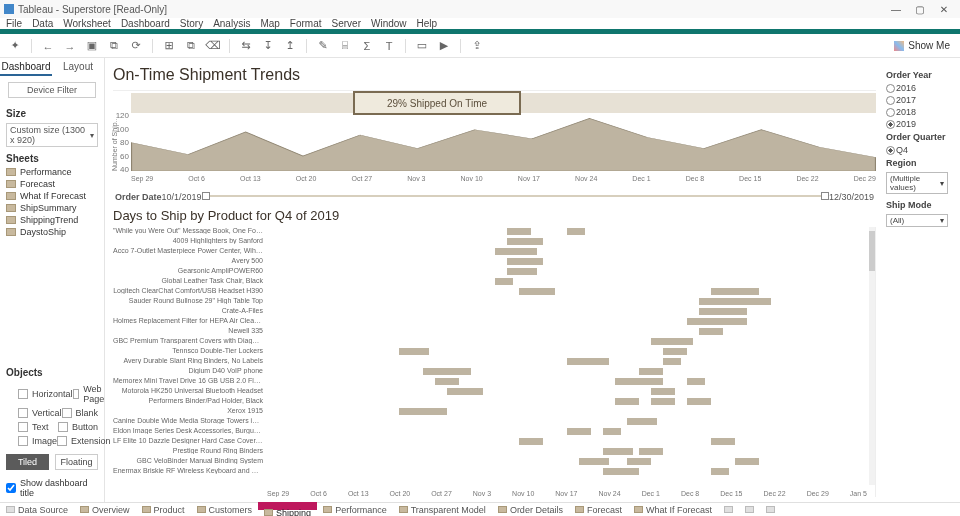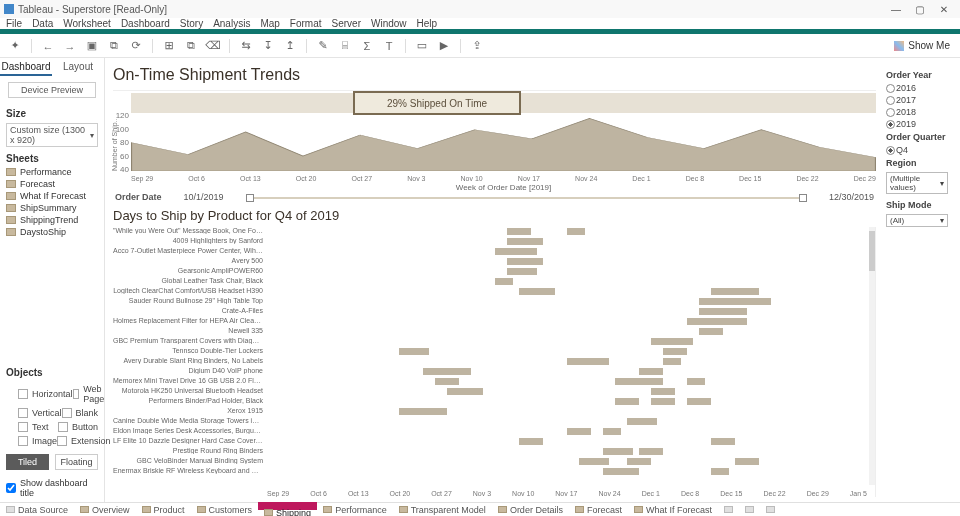--- a/index.html
+++ b/index.html
@@ -56,21 +56,21 @@
   .topchart { position: relative; height: 96px; border-top: 1px solid #eee; }
   .topchart .bandbg { position: absolute; left: 18px; right: 0; top: 2px; height: 20px; background: #e7e1d5; }
   .topchart .badge { position: absolute; left: 240px; top: 0; width: 168px; height: 24px; border: 2px solid #7a6b52; background: #efeadd; display: flex; align-items: center; justify-content: center; font-size: 10px; color: #5c4f3c; }
   .topchart .yaxis { position: absolute; left: 0; top: 20px; bottom: 12px; width: 16px; display: flex; flex-direction: column; justify-content: space-between; align-items: flex-end; font-size: 8px; color: #777; }
   .topchart .ytitle { position: absolute; left: -2px; top: 24px; bottom: 12px; width: 8px; writing-mode: vertical-rl; transform: rotate(180deg); font-size: 7px; color: #777; text-align: center; }
   .topchart svg { position: absolute; left: 18px; right: 0; top: 20px; height: 60px; width: calc(100% - 18px); }
   .topchart .xaxis { position: absolute; left: 18px; right: 0; bottom: 4px; display: flex; justify-content: space-between; font-size: 7px; color: #777; }
   .topchart .xtitle { position: absolute; left: 18px; right: 0; bottom: -6px; text-align: center; font-size: 8px; color: #666; }
 
   
-  .daterange { display: flex; align-items: flex-end; gap: 22px; padding: 6px 2px 4px; font-size: 9px; color: #555; }
+  .daterange { display: flex; align-items: flex-start; gap: 0; padding: 6px 2px 4px; font-size: 9px; color: #555; }
   .daterange .lab { font-weight: bold; }
   .daterange .track { flex: 1; height: 8px; position: relative; }
   .daterange .track .bar { position: absolute; left: 0; right: 0; top: 3px; height: 2px; background: #d7cfbd; }
   .daterange .track .handle { position: absolute; top: 0; width: 8px; height: 8px; border: 1px solid #888; background: #fff; }
 
   
   .subtitle { font-size: 13px; color: #3a3128; padding: 2px 0 4px; }
   .gantt { position: relative; height: 270px; overflow: hidden; border-right: 1px solid #eee; }
   .gantt .scroll { position: absolute; right: 0; top: 0; bottom: 12px; width: 6px; background: #f2f2f2; }
   .gantt .scroll .thumb { position: absolute; top: 4px; width: 6px; height: 40px; background: #ccc; }
@@ -155,21 +155,21 @@
     </div>
 </div>
 
 <div class="main">
 
   <div class="leftpanel">
     <div class="ltabs">
       <div class="ltab active">Dashboard</div>
       <div class="ltab">Layout</div>
     </div>
-    <div class="devprev">Device Preview</div>
+    <div class="devprev">Device Filter</div>
     <div class="section-h">Size</div>
     <div class="size-sel">
         <span>Custom size (1300 x 920)</span>
         <span class="dd">▾</span>
       </div>
     <div class="section-h">Sheets</div>
     <div class="sheets-list" id="sheets-list">
         <div class="sh">
           <span class="ic"></span>
           <span>Performance</span>
@@ -277,21 +277,20 @@
               <span>Nov 3</span>
               <span>Nov 10</span>
               <span>Nov 17</span>
               <span>Nov 24</span>
               <span>Dec 1</span>
               <span>Dec 8</span>
               <span>Dec 15</span>
               <span>Dec 22</span>
               <span>Dec 29</span>
             </div>
-          <div class="xtitle">Week of Order Date [2019]</div>
         </div>
 
         <div class="daterange">
           <span class="lab">Order Date</span>
           <span>10/1/2019</span>
           <div class="track">
             <div class="bar"></div>
             <div class="handle" style="left:0"></div>
             <div class="handle" style="right:0"></div>
           </div>

